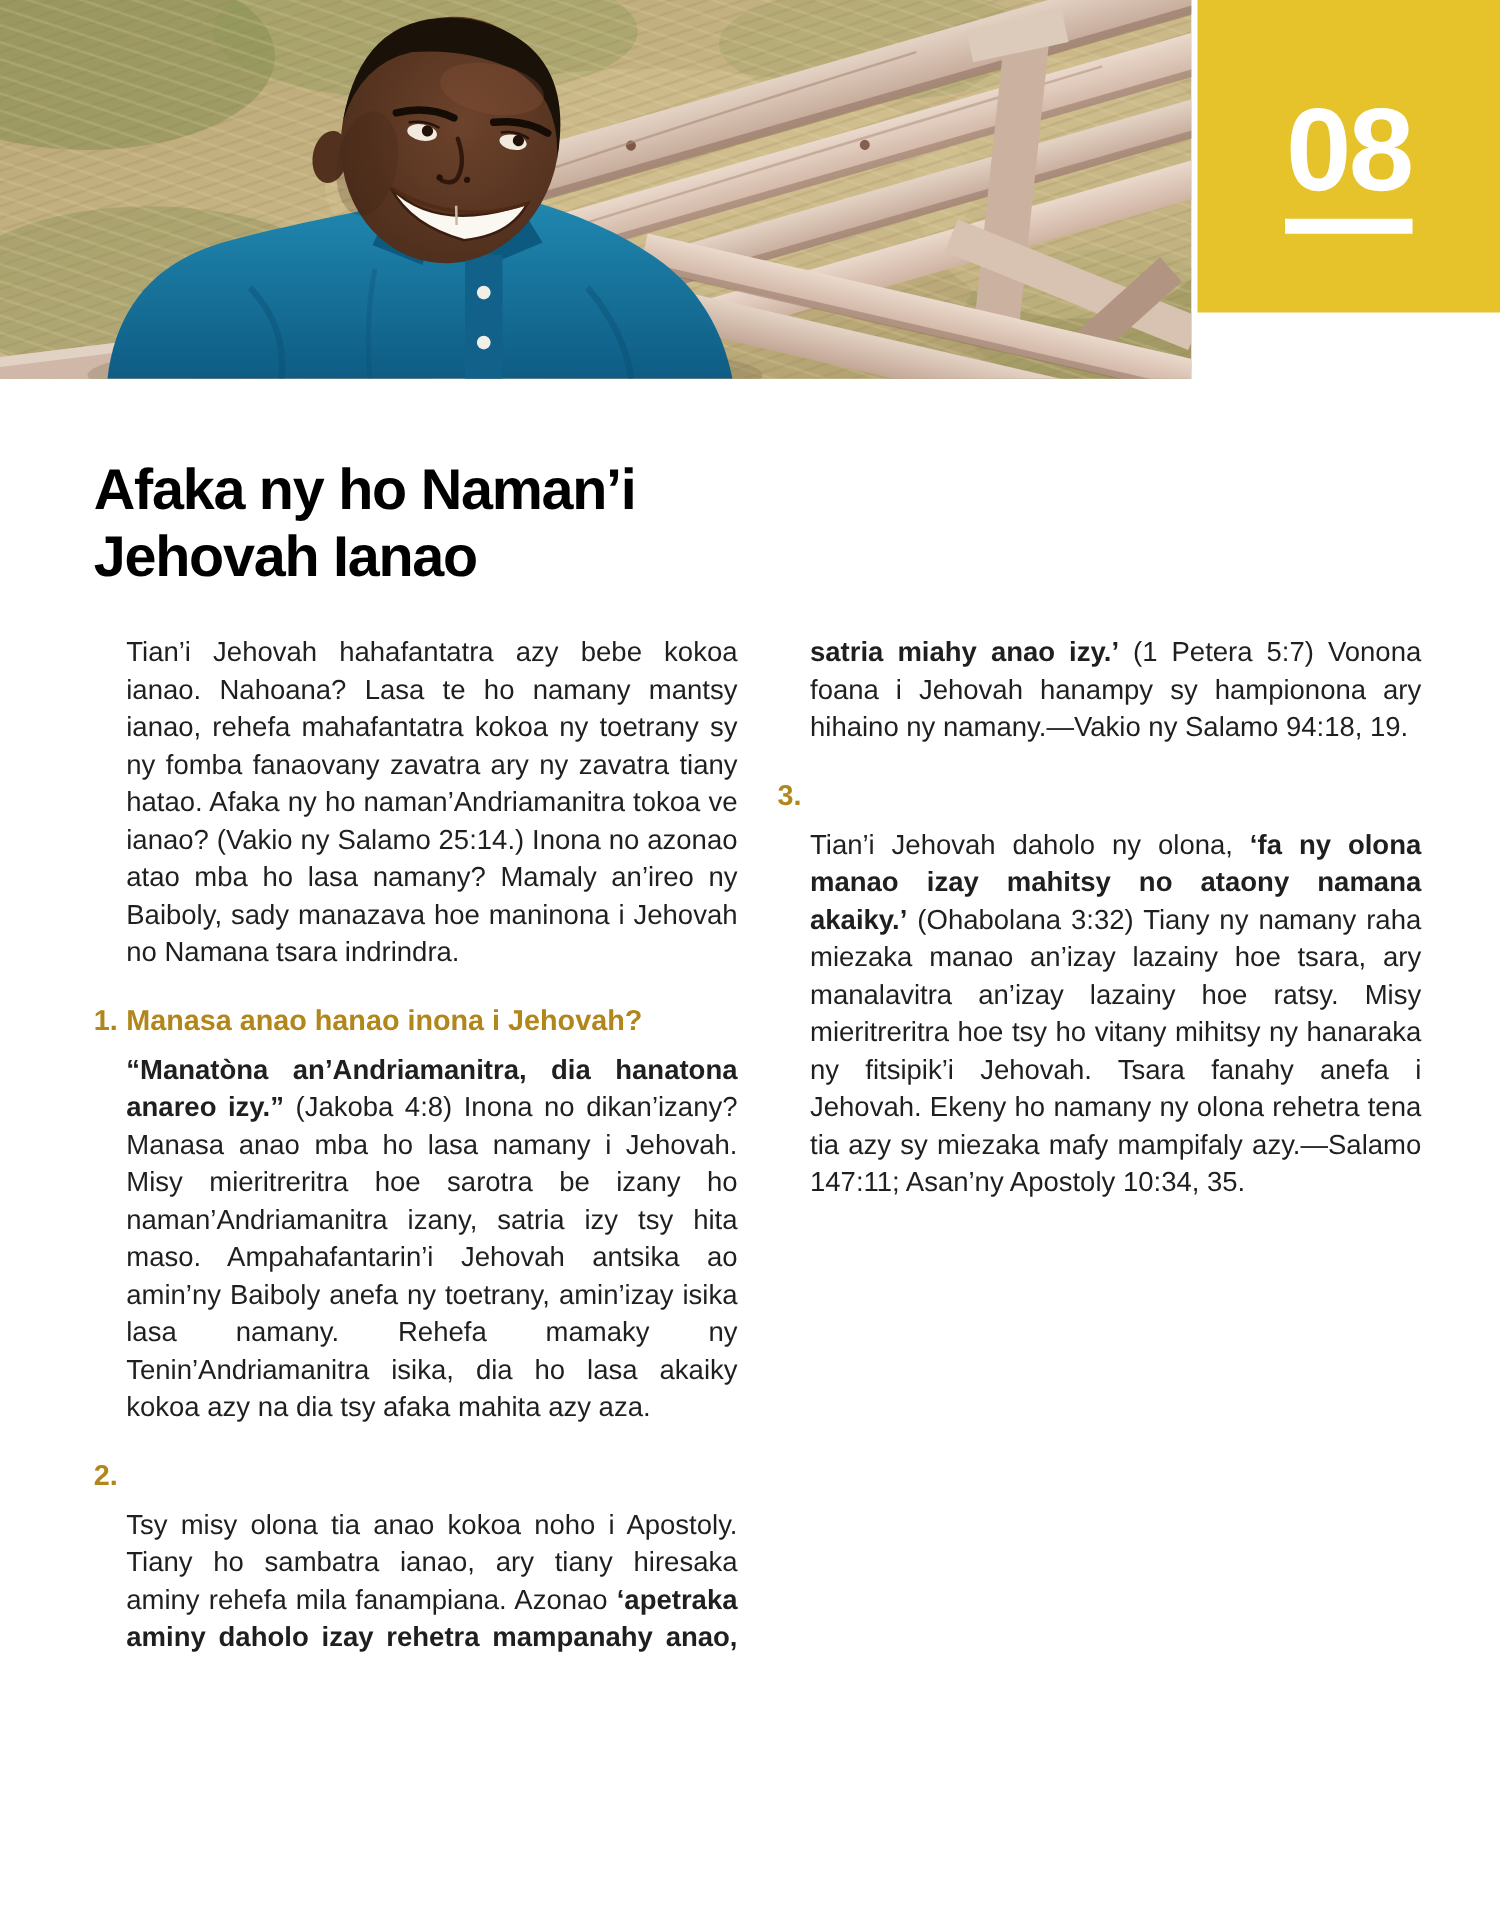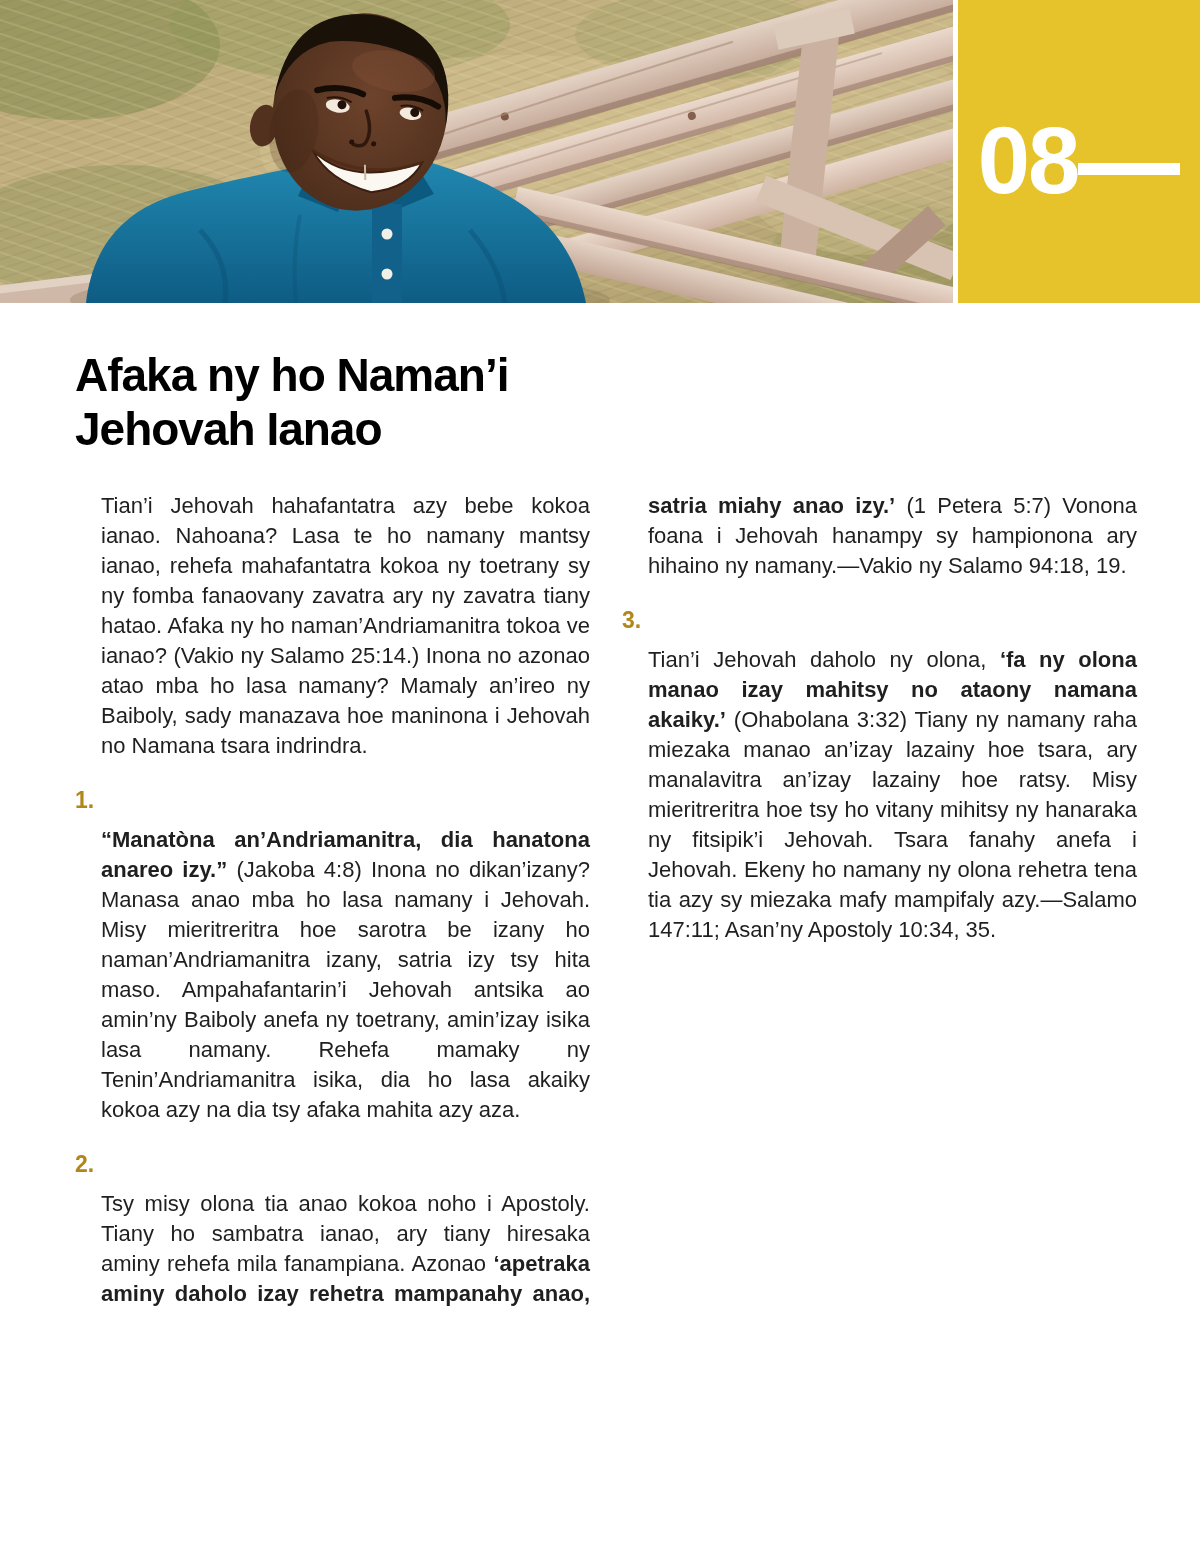--- a/index.html
+++ b/index.html
@@ -8,27 +8,27 @@
     --ink:#1F1F1F;
   }
   html,body{margin:0;padding:0;background:#ffffff;}
   body{font-family:"Liberation Sans", sans-serif;}
   .page{position:relative;width:1200px;height:1543px;background:#fff;overflow:hidden;}
 
   
   .hero{position:absolute;top:0;left:0;width:1200px;height:303px;}
   .hero-photo{position:absolute;left:0;top:0;width:953px;height:303px;overflow:hidden;background:#c2b184;}
   .hero-photo svg{display:block;width:953px;height:303px;}
-  .lesson-badge{position:absolute;left:958px;top:0;width:242px;height:303px;background:var(--accent);
-    display:flex;flex-direction:row;align-items:center;justify-content:center;box-sizing:border-box;padding-top:18px;}
+  .lesson-badge{position:absolute;left:958px;top:0;width:242px;height:250px;background:var(--accent);
+    display:flex;flex-direction:column;align-items:center;justify-content:center;box-sizing:border-box;padding-top:18px;}
   .lesson-number{font-size:94px;font-weight:bold;color:#fff;line-height:.82;letter-spacing:-2px;}
   .lesson-underline{width:102px;height:12px;background:#fff;margin-top:17px;}
 
   
-  .content{position:absolute;top:303px;left:0;width:1200px;box-sizing:border-box;padding:46px 63px 0 75px;}
+  .content{position:absolute;top:303px;left:0;width:1200px;box-sizing:border-box;padding:62px 63px 0 75px;}
   .title{margin:0 0 34px 0;font-weight:bold;color:#000;font-size:46px;line-height:1.17;letter-spacing:-1px;max-width:620px;}
   .columns{column-count:2;column-gap:32px;column-fill:auto;height:830px;
     font-size:22px;line-height:30px;color:var(--ink);text-align:justify;margin-top:31px;}
   .para{margin:0 0 0 26px;}
   .b{font-weight:bold;}
   .sec-head{display:flex;margin:24px 0 10px 0;padding:0;font-weight:bold;color:var(--gold);
     font-size:23px;line-height:30px;text-align:left;break-inside:avoid;page-break-inside:avoid;-webkit-column-break-inside:avoid;}
   .sec-num{width:26px;flex:none;}
   .sec-text{flex:0 1 auto;}
   .wrap2 .sec-text{max-width:350px;}
@@ -173,20 +173,21 @@
 
   <main class="content">
     <h1 class="title">Afaka ny ho Naman’i Jehovah Ianao</h1>
 
     <div class="columns">
 
       <p class="para"><span>Tian’i Jehovah hahafantatra azy bebe kokoa ianao. Nahoana? Lasa te ho namany mantsy ianao, rehefa mahafantatra kokoa ny toetrany sy ny fomba fanaovany zavatra ary ny zavatra tiany hatao. Afaka ny ho naman’Andriamanitra tokoa ve ianao? (Vakio ny Salamo 25:14.) Inona no azonao atao mba ho lasa namany? Mamaly an’ireo ny Baiboly, sady manazava hoe maninona i Jehovah no Namana tsara indrindra.</span></p>
 
       <h2 class="sec-head">
         <span class="sec-num">1.</span>
+        <span class="sec-text">Manasa anao hanao inona i Jehovah?</span>
       </h2>
       <p class="para"><span class="b">“Manatòna an’Andriamanitra, dia hanatona anareo izy.”</span><span> (Jakoba 4:8) Inona no dikan’izany? Manasa anao mba ho lasa namany i Jehovah. Misy mieritreritra hoe sarotra be izany ho naman’Andriamanitra izany, satria izy tsy hita maso. Ampahafantarin’i Jehovah antsika ao amin’ny Baiboly anefa ny toetrany, amin’izay isika lasa namany. Rehefa mamaky ny Tenin’Andriamanitra isika, dia ho lasa akaiky kokoa azy na dia tsy afaka mahita azy aza.</span></p>
 
       <h2 class="sec-head wrap2">
         <span class="sec-num">2.</span>
       </h2>
       <p class="para"><span>Tsy misy olona tia anao kokoa noho i Apostoly. Tiany ho sambatra ianao, ary tiany hiresaka aminy rehefa mila fanampiana. Azonao </span><span class="b">‘apetraka aminy daholo izay rehetra mampanahy anao, satria miahy anao izy.’</span><span> (1 Petera 5:7) Vonona foana i Jehovah hanampy sy hampionona ary hihaino ny namany.—Vakio ny Salamo 94:18, 19.</span></p>
 
       <h2 class="sec-head wrap2">
         <span class="sec-num">3.</span>

